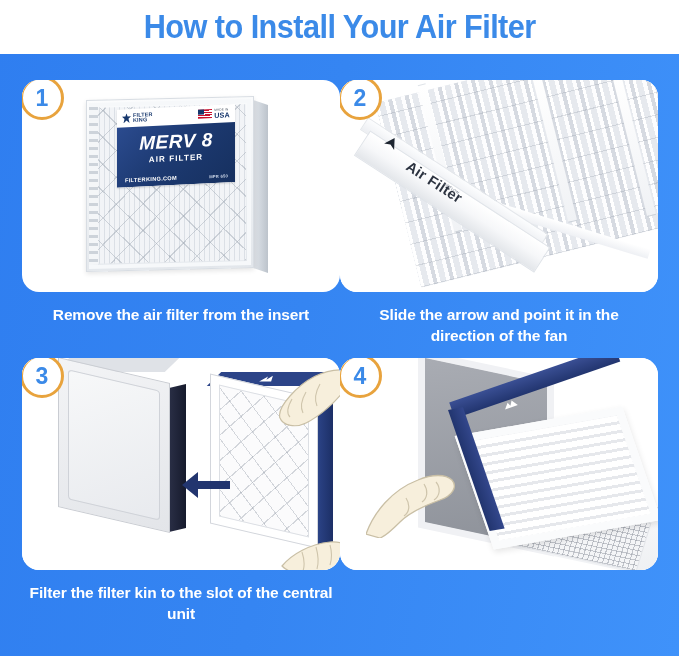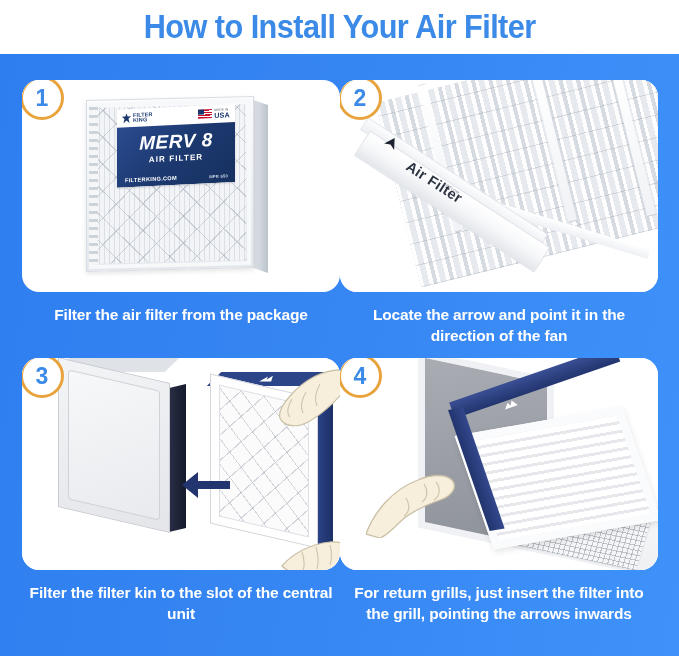--- a/index.html
+++ b/index.html
@@ -564,42 +564,42 @@
                 <div class="airfilter-sub">AIR FILTER</div>
                 <div class="label-bottom-row">
                   <span class="site">FILTERKING.COM</span>
                   <span class="mpr">MPR 650</span>
                 </div>
               </div>
             </div>
           </div>
         </div>
       </div>
-      <div class="caption">Filter the air filter from the package</div>
+      <div class="caption">Remove the air filter from the insert</div>
     </div>
 
     <div class="step step-2">
       <div class="card">
         <div class="badge">2</div>
         <div class="p2-stage">
           <div class="p2-pleat-area"></div>
           <div class="p2-brace p2-brace-a"></div>
           <div class="p2-brace p2-brace-b"></div>
           <div class="p2-brace p2-brace-c"></div>
           <div class="p2-diag"></div>
           <div class="p2-frame-top"></div>
           <div class="p2-frame-front"></div>
           <svg class="p2-arrow" viewBox="0 0 20 20">
             <path d="M10 1 L17 13 L10 10 L3 13 Z" fill="#1d2430"></path>
           </svg>
           <div class="p2-airfilter-label">Air Filter</div>
           <div class="p2-airfilter-sub">AIRFLOW</div>
         </div>
       </div>
-      <div class="caption">Locate the arrow and point it in the direction of the fan</div>
+      <div class="caption">Slide the arrow and point it in the direction of the fan</div>
     </div>
 
     <div class="step step-3">
       <div class="card">
         <div class="badge">3</div>
         <div class="p3-stage">
           <div class="unit-top"></div>
           <div class="unit-side"></div>
           <div class="unit-front">
             <div class="unit-front-inner"></div>
@@ -656,17 +656,16 @@
           </svg>
 
           <svg class="p4-hand" viewBox="0 0 110 92">
             <path d="M0 88 C8 66 26 44 52 34 C66 28 80 28 86 34 C92 41 86 50 74 54 C60 59 44 66 34 76 C26 84 20 90 14 92 Z" fill="#f7efdc" stroke="#c9bfa5" stroke-width="1.3"></path>
             <path d="M58 38 C62 44 62 52 56 56" fill="none" stroke="#cfc5ac" stroke-width="1.2"></path>
             <path d="M70 36 C75 42 74 50 68 54" fill="none" stroke="#cfc5ac" stroke-width="1.2"></path>
             <path d="M40 52 C44 58 44 66 38 70" fill="none" stroke="#cfc5ac" stroke-width="1.2"></path>
           </svg>
         </div>
       </div>
-      <div class="caption">For return grills, just insert the filter into the grill, pointing the arrows inwards</div>
     </div>
 
   </div>
 </div>
 
 </body></html>

